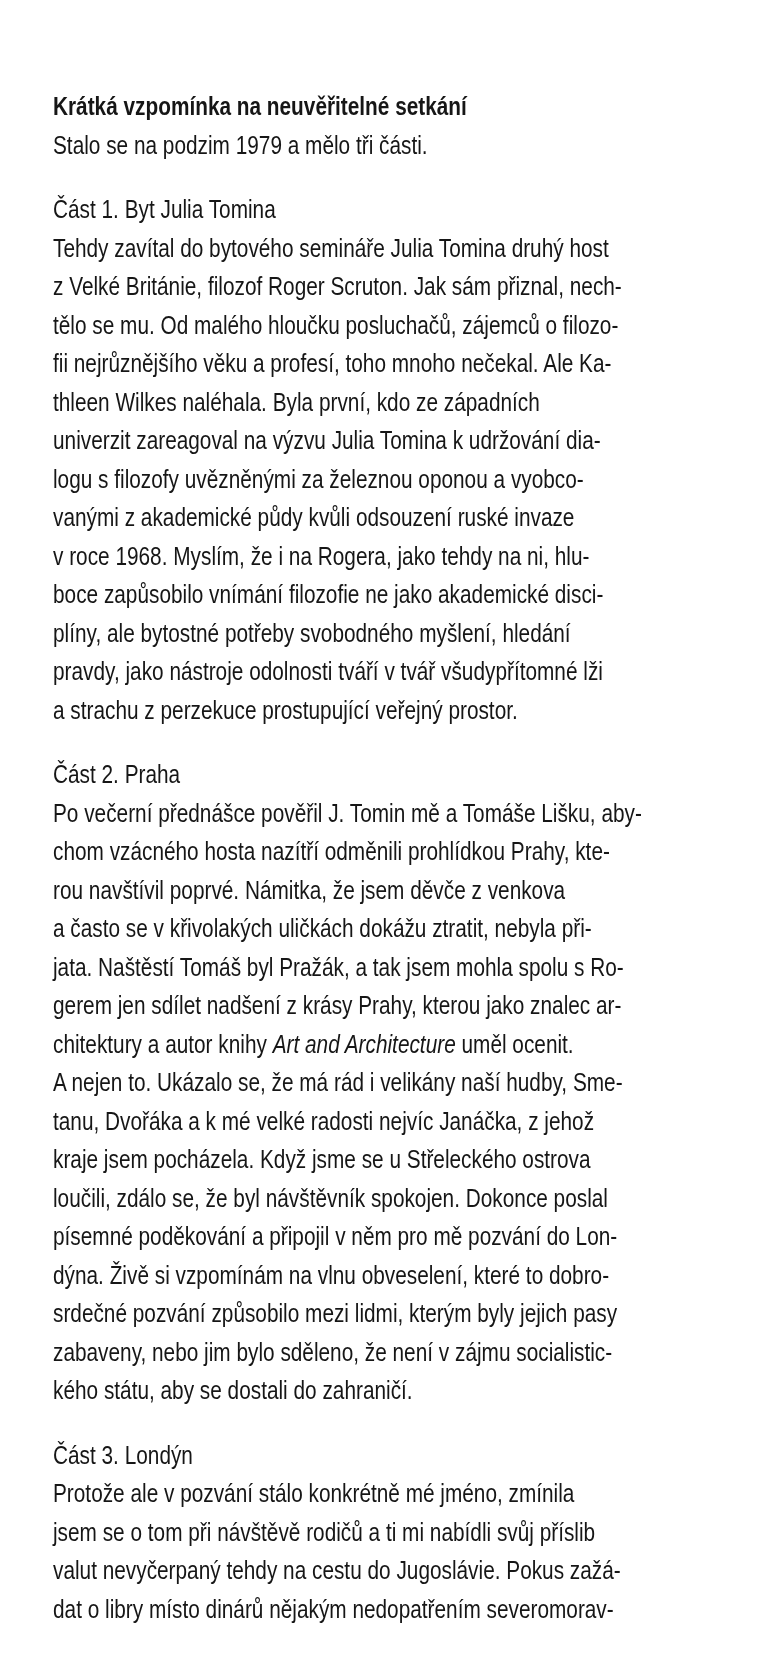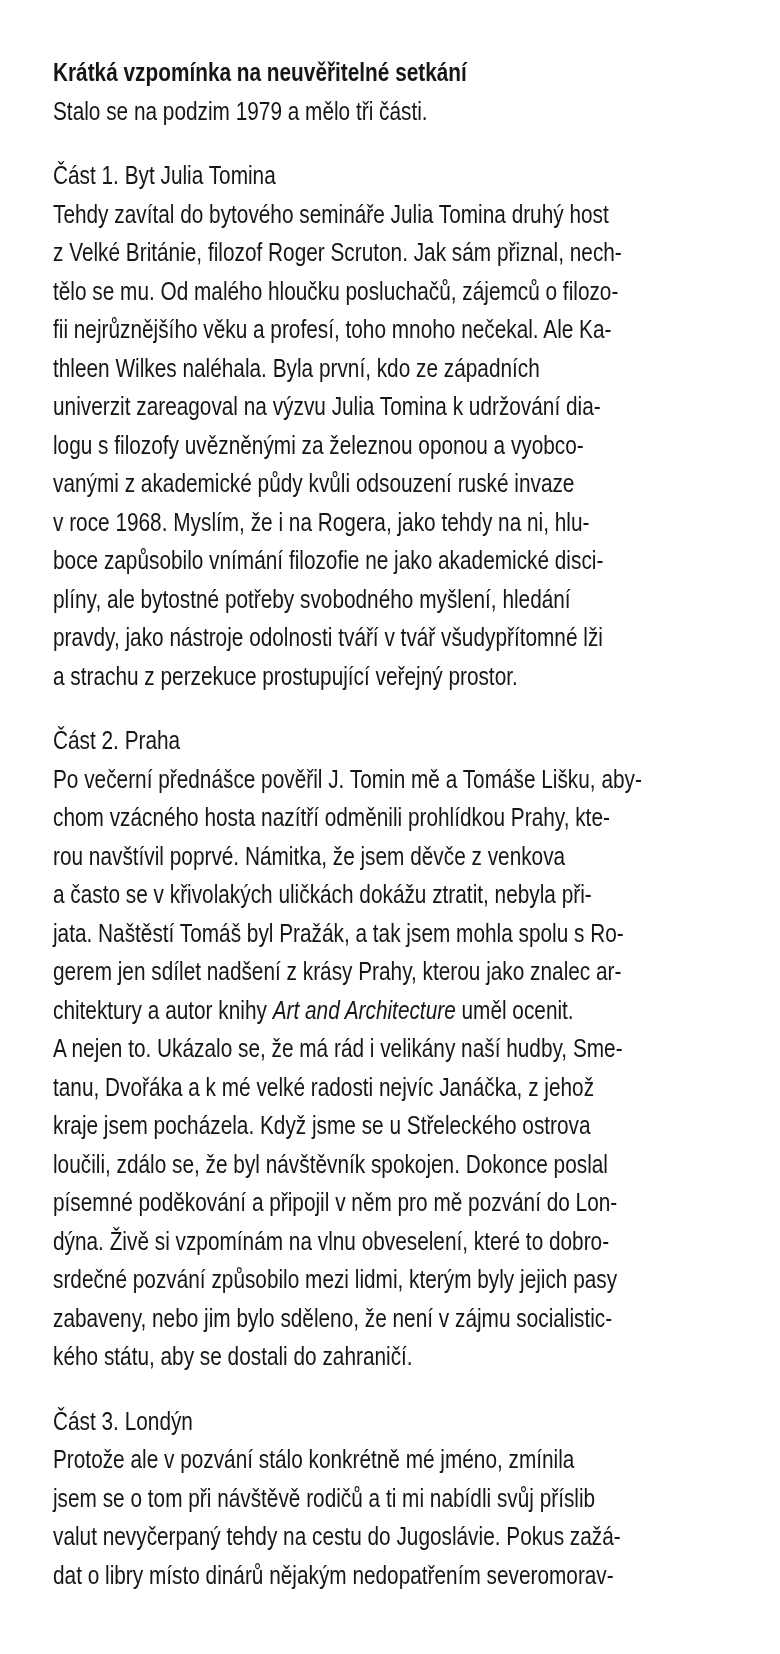--- a/index.html
+++ b/index.html
@@ -11,21 +11,21 @@
     width: 780px;
     height: 1654px;
     overflow: hidden;
     font-family: "Liberation Sans", sans-serif;
     color: #161616;
   }
   .page {
     box-sizing: border-box;
     width: 780px;
     height: 1654px;
-    padding: 53px 0 0 53px;
+    padding: 87px 0 0 53px;
     background: #ffffff;
   }
   
   .text-scale {
     transform: scaleX(0.8);
     transform-origin: 0 0;
     width: 900px;
     font-size: 26px;
     line-height: 38.5px;
   }

